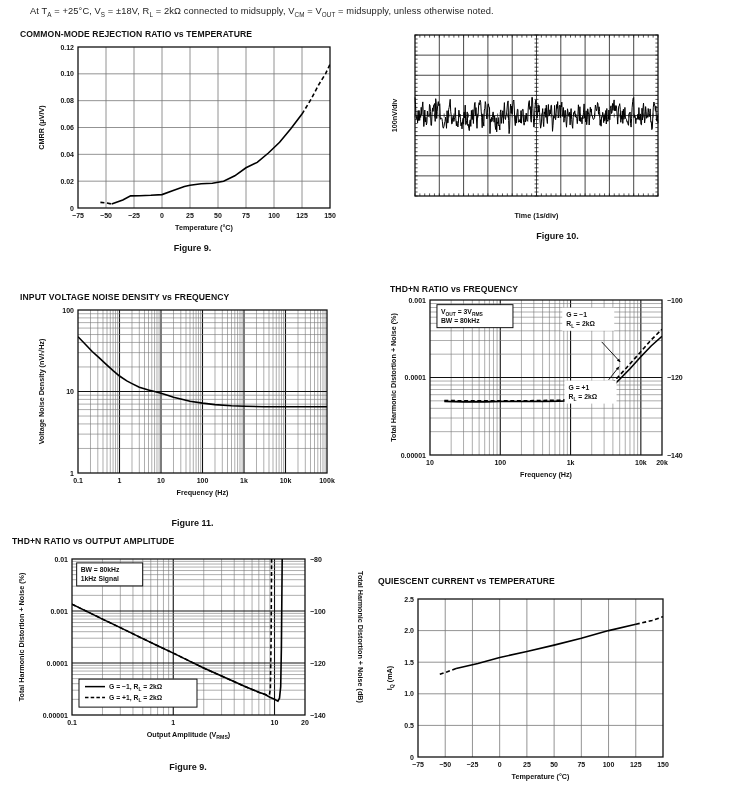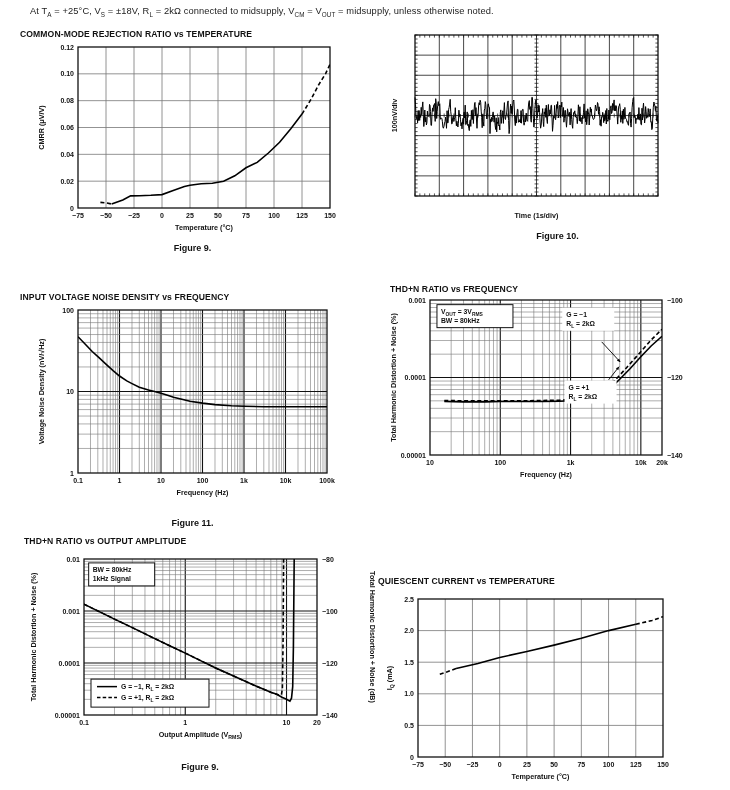--- a/index.html
+++ b/index.html
@@ -546,21 +546,21 @@
         <line x1="211.68" y1="46.85" x2="230.23999999999998" y2="67" stroke="#000" stroke-width="0.9"></line>
         <polygon points="230.23999999999998,67 226.89208768716736,65.67656388685224 229.19558745404856,63.55482911398298" fill="#000"></polygon>
         <rect x="174.56" y="85.60000000000001" width="52" height="23" fill="#fff" stroke="none" stroke-width="1"></rect>
         <text x="178.56" y="95.10000000000001" text-anchor="start" font-size="6.8" font-weight="700" fill="#111" font-family="&quot;Liberation Sans&quot;,sans-serif"><tspan>G = +1</tspan></text>
         <text x="178.56" y="104.10000000000001" text-anchor="start" font-size="6.8" font-weight="700" fill="#111" font-family="&quot;Liberation Sans&quot;,sans-serif"><tspan>R</tspan><tspan font-size="4.90" dy="1.8">L</tspan><tspan font-size="6.8" dy="-1.8"> = 2kΩ</tspan></text>
         <line x1="218.64000000000001" y1="84.825" x2="229.07999999999998" y2="71.65" stroke="#000" stroke-width="0.9"></line>
         <polygon points="229.07999999999998,71.65 228.29403733221696,75.16315565906942 225.8394884055583,73.218146870127" fill="#000"></polygon>
       </svg>
   </div>
 
-  <div class="fig" style="left:24px;top:535px;width:352px;">
+  <div class="fig" style="left:12px;top:535px;width:352px;">
     <div class="fig-title">THD+N RATIO vs OUTPUT AMPLITUDE</div>
     <svg class="chart" width="352" height="212">
         <line x1="90.48199681094039" y1="12" x2="90.48199681094039" y2="168" stroke="#777" stroke-width="0.6"></line>
         <line x1="108.31282189244237" y1="12" x2="108.31282189244237" y2="168" stroke="#777" stroke-width="0.6"></line>
         <line x1="120.96399362188075" y1="12" x2="120.96399362188075" y2="168" stroke="#777" stroke-width="0.6"></line>
         <line x1="130.77700478358943" y1="12" x2="130.77700478358943" y2="168" stroke="#777" stroke-width="0.6"></line>
         <line x1="138.79481870338276" y1="12" x2="138.79481870338276" y2="168" stroke="#777" stroke-width="0.6"></line>
         <line x1="145.57378378133765" y1="12" x2="145.57378378133765" y2="168" stroke="#777" stroke-width="0.6"></line>
         <line x1="151.44599043282113" y1="12" x2="151.44599043282113" y2="168" stroke="#777" stroke-width="0.6"></line>
         <line x1="156.62564378488474" y1="12" x2="156.62564378488474" y2="168" stroke="#777" stroke-width="0.6"></line>

